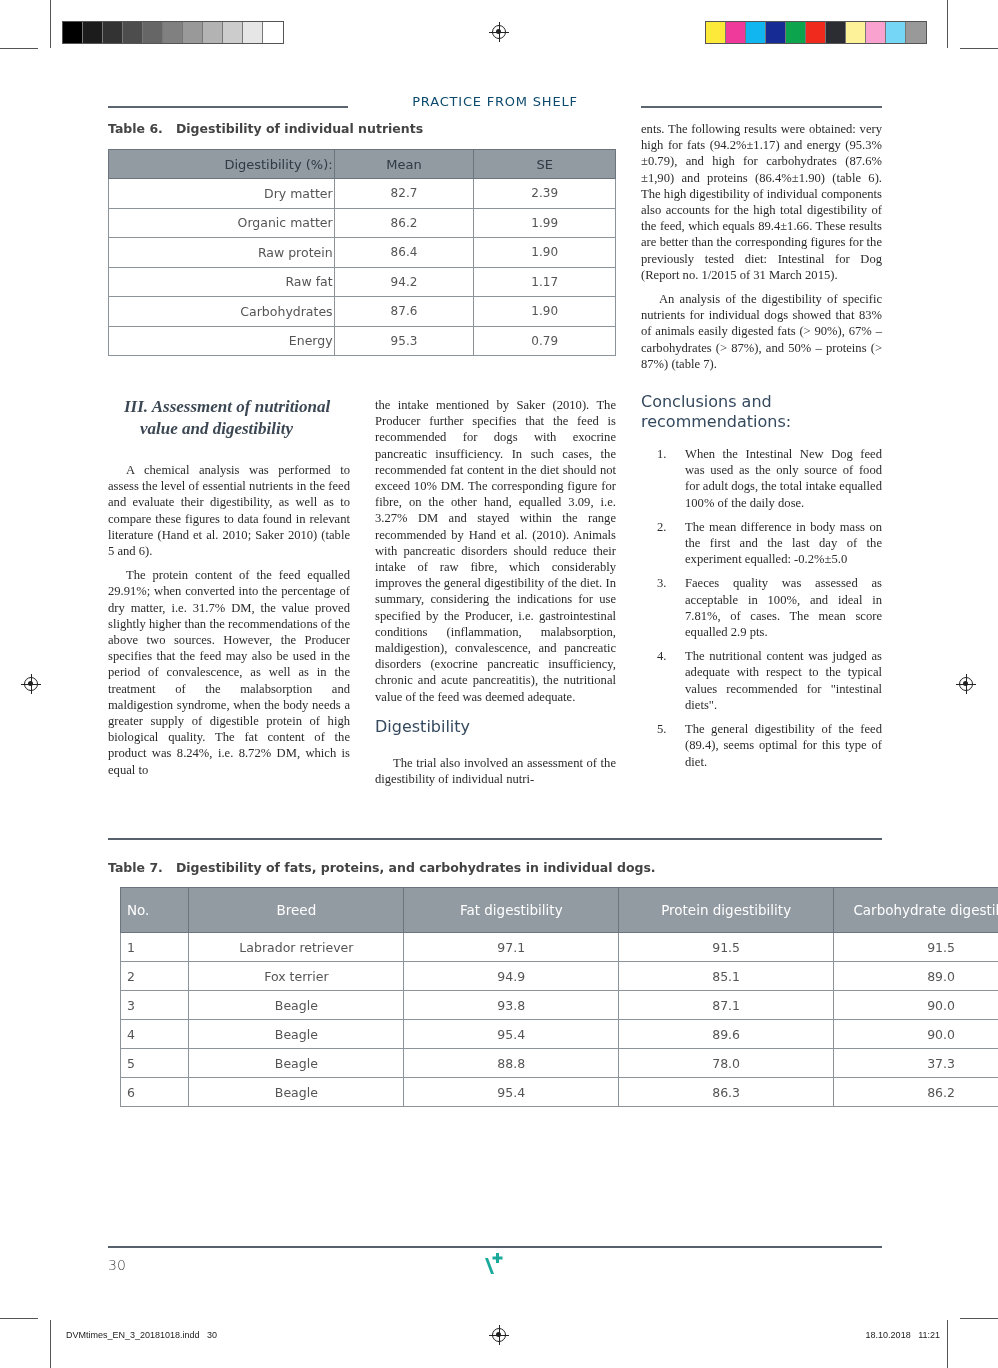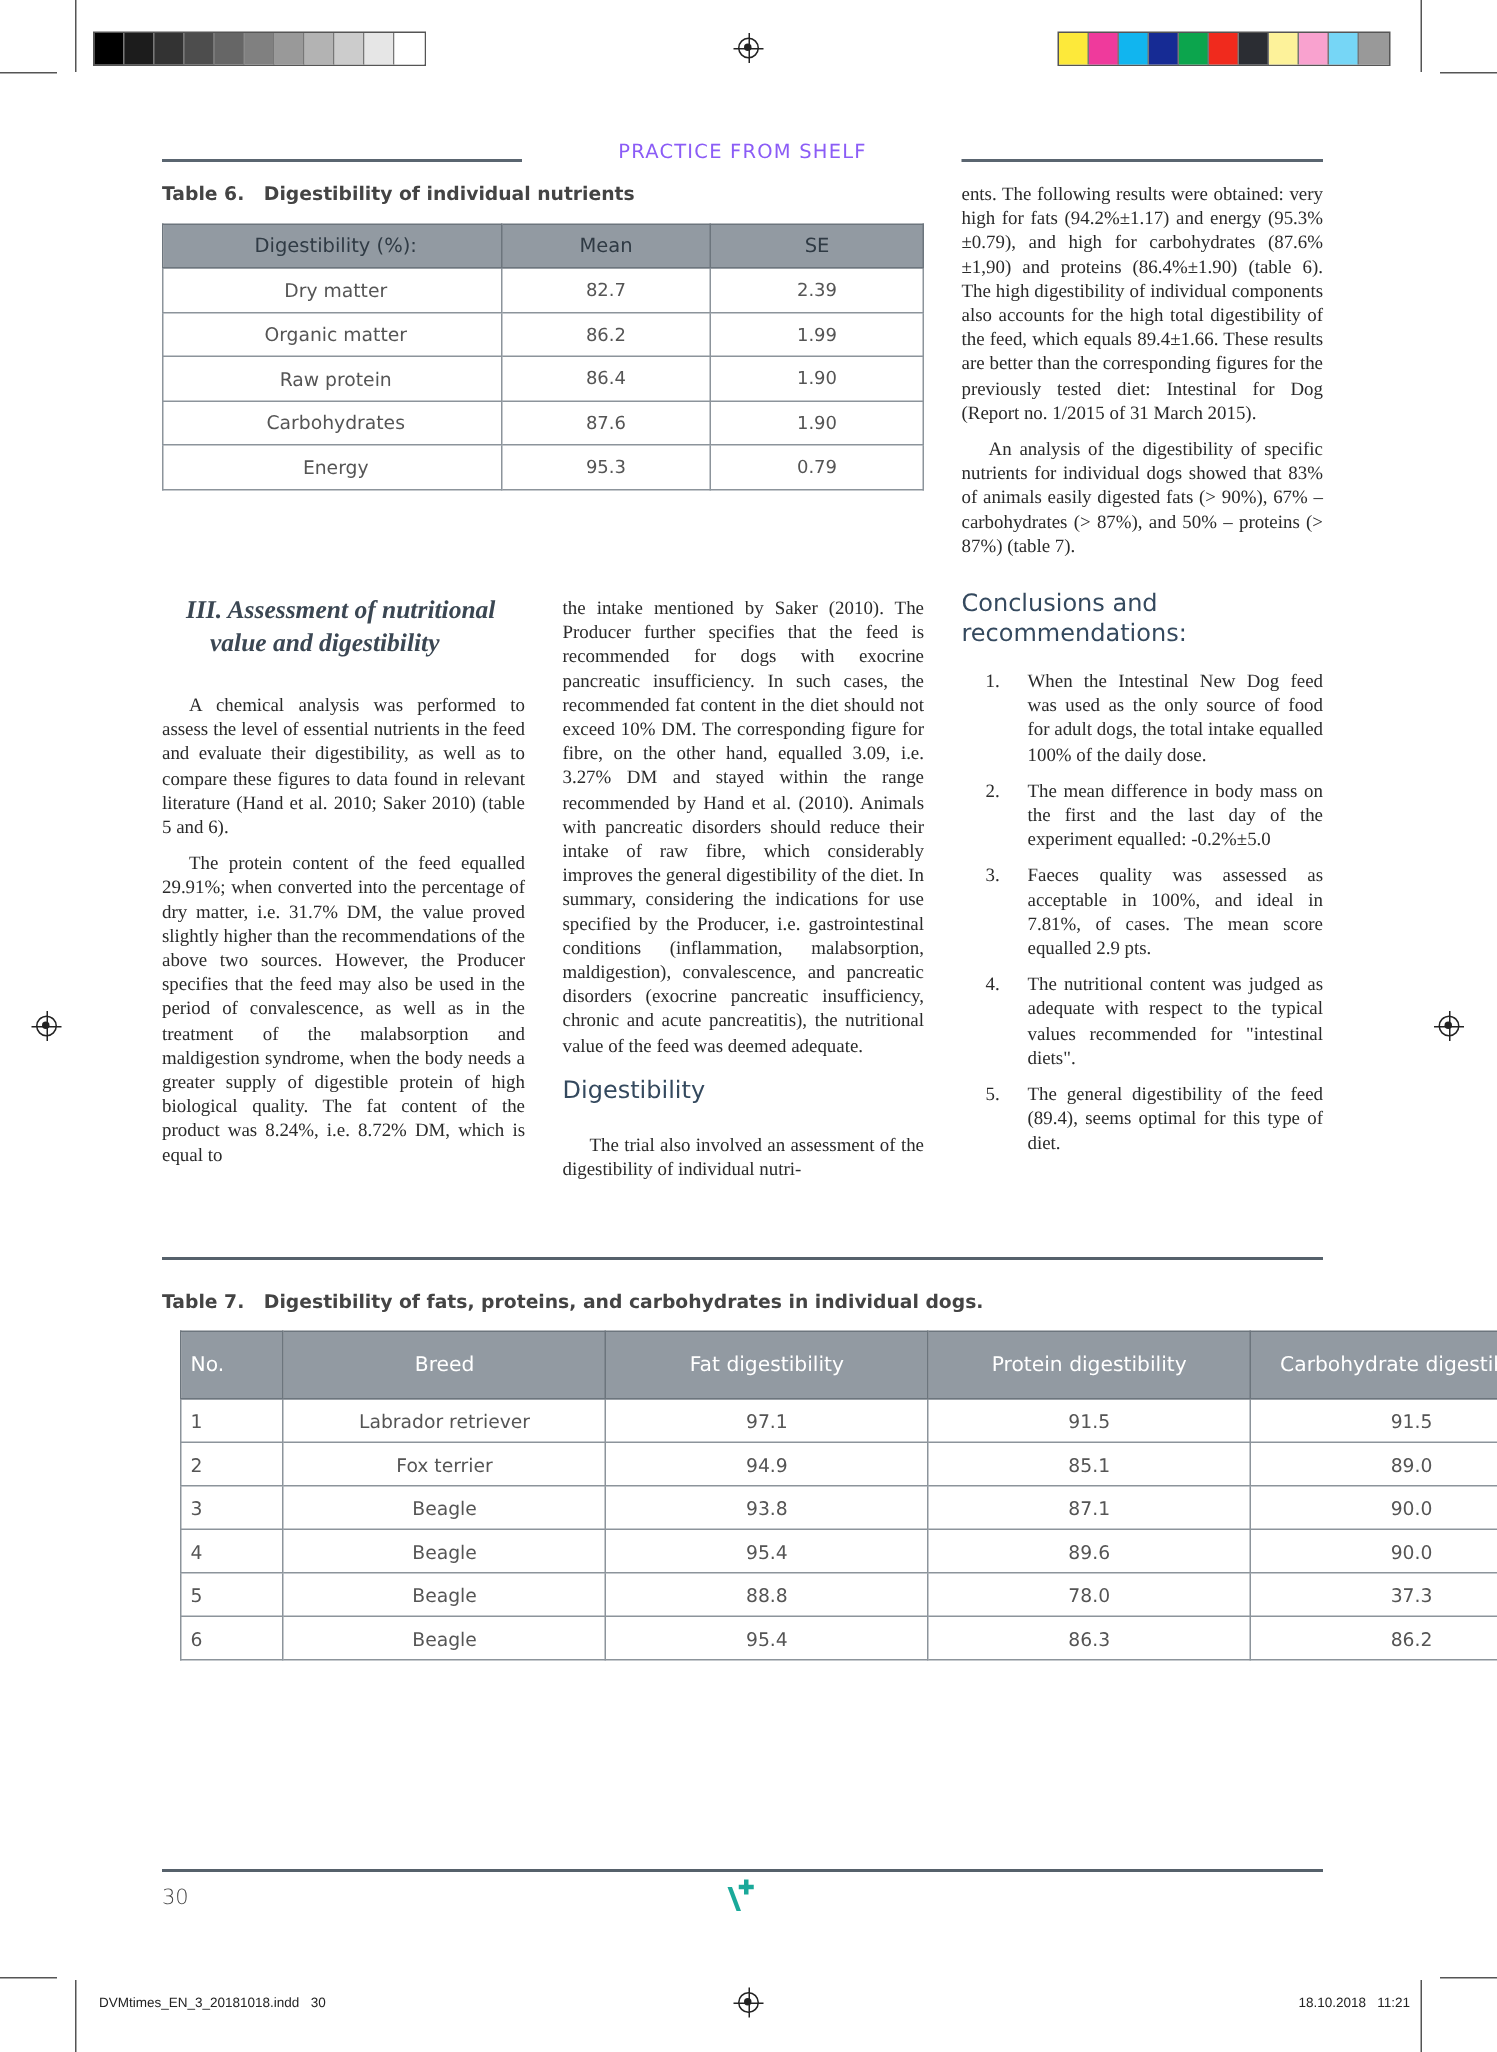--- a/index.html
+++ b/index.html
@@ -11,29 +11,29 @@
   .bar{position:absolute;top:21px;height:21px;display:flex;border:1px solid #555;}
   .bar .sw{width:20px;height:21px;border-right:1px solid #777;box-sizing:border-box;}
   .bar .sw:last-child{border-right:none;}
   .reg{position:absolute;width:14px;height:14px;border:1.5px solid #222;border-radius:50%;box-sizing:border-box;}
   .reg:before{content:"";position:absolute;left:50%;top:-4px;bottom:-4px;width:1px;background:#222;}
   .reg:after{content:"";position:absolute;top:50%;left:-4px;right:-4px;height:1px;background:#222;}
   .reg .dot{position:absolute;left:3px;top:3px;width:5px;height:5px;border-radius:50%;background:#222;}
 
   .running{position:absolute;top:94px;left:108px;width:774px;height:18px;}
   .running .line{position:absolute;top:12px;height:2px;background:#5a6570;}
-  .running .title{position:absolute;left:0;right:0;top:0;text-align:center;font-family:"DejaVu Sans",sans-serif;font-size:13px;letter-spacing:0.8px;color:#8b5cf6;}
+  .running .title{position:absolute;left:0;right:0;top:0;text-align:center;font-family:"DejaVu Sans",sans-serif;font-size:13px;letter-spacing:0.8px;color:#0c4a6e;}
 
   .caption{font-family:"DejaVu Sans",sans-serif;font-size:12.5px;color:#444;font-weight:700;}
   table.t6,table.t7{border-collapse:collapse;font-family:"DejaVu Sans",sans-serif;font-size:12.5px;color:#555;}
   table.t6 th,table.t7 th{background:#929aa2;color:#2f3a44;font-weight:normal;border:1px solid #6c757d;}
   table.t6 td,table.t7 td{border:1px solid #8c949b;}
   table.t6 th{height:26px;font-size:13px;}
   table.t6 td{height:26.5px;}
-  table.t6 td:first-child,table.t6 th:first-child{text-align:center;padding-left:6px;}
+  table.t6 td:first-child,table.t6 th:first-child{text-align:right;padding-left:6px;}
   table.t6 td,table.t6 th{text-align:center;}
   table.t6 tr.highlight td{background:#e6e9ec;}
   table.t6 td.num{font-size:12px;}
   table.t7 th{height:42px;color:#fff;font-size:13.5px;}
   table.t7 th.left{text-align:left;padding-left:6px;}
   table.t7 td{height:26px;text-align:center;font-size:12.5px;}
   table.t7 td.no{text-align:left;padding-left:6px;}
 
   .body-text{font-size:12.6px;line-height:16.2px;text-align:justify;color:#2a2a2a;}
   .body-text p{margin:0 0 8px 0;text-indent:18px;}
@@ -131,20 +131,25 @@
         <td>Organic matter</td>
         <td class="num">86.2</td>
         <td class="num">1.99</td>
       </tr>
     <tr>
         <td>Raw protein</td>
         <td class="num">86.4</td>
         <td class="num">1.90</td>
       </tr>
     <tr>
+        <td>Raw fat</td>
+        <td class="num">94.2</td>
+        <td class="num">1.17</td>
+      </tr>
+    <tr>
         <td>Carbohydrates</td>
         <td class="num">87.6</td>
         <td class="num">1.90</td>
       </tr>
     <tr>
         <td>Energy</td>
         <td class="num">95.3</td>
         <td class="num">0.79</td>
       </tr>
   </tbody>

